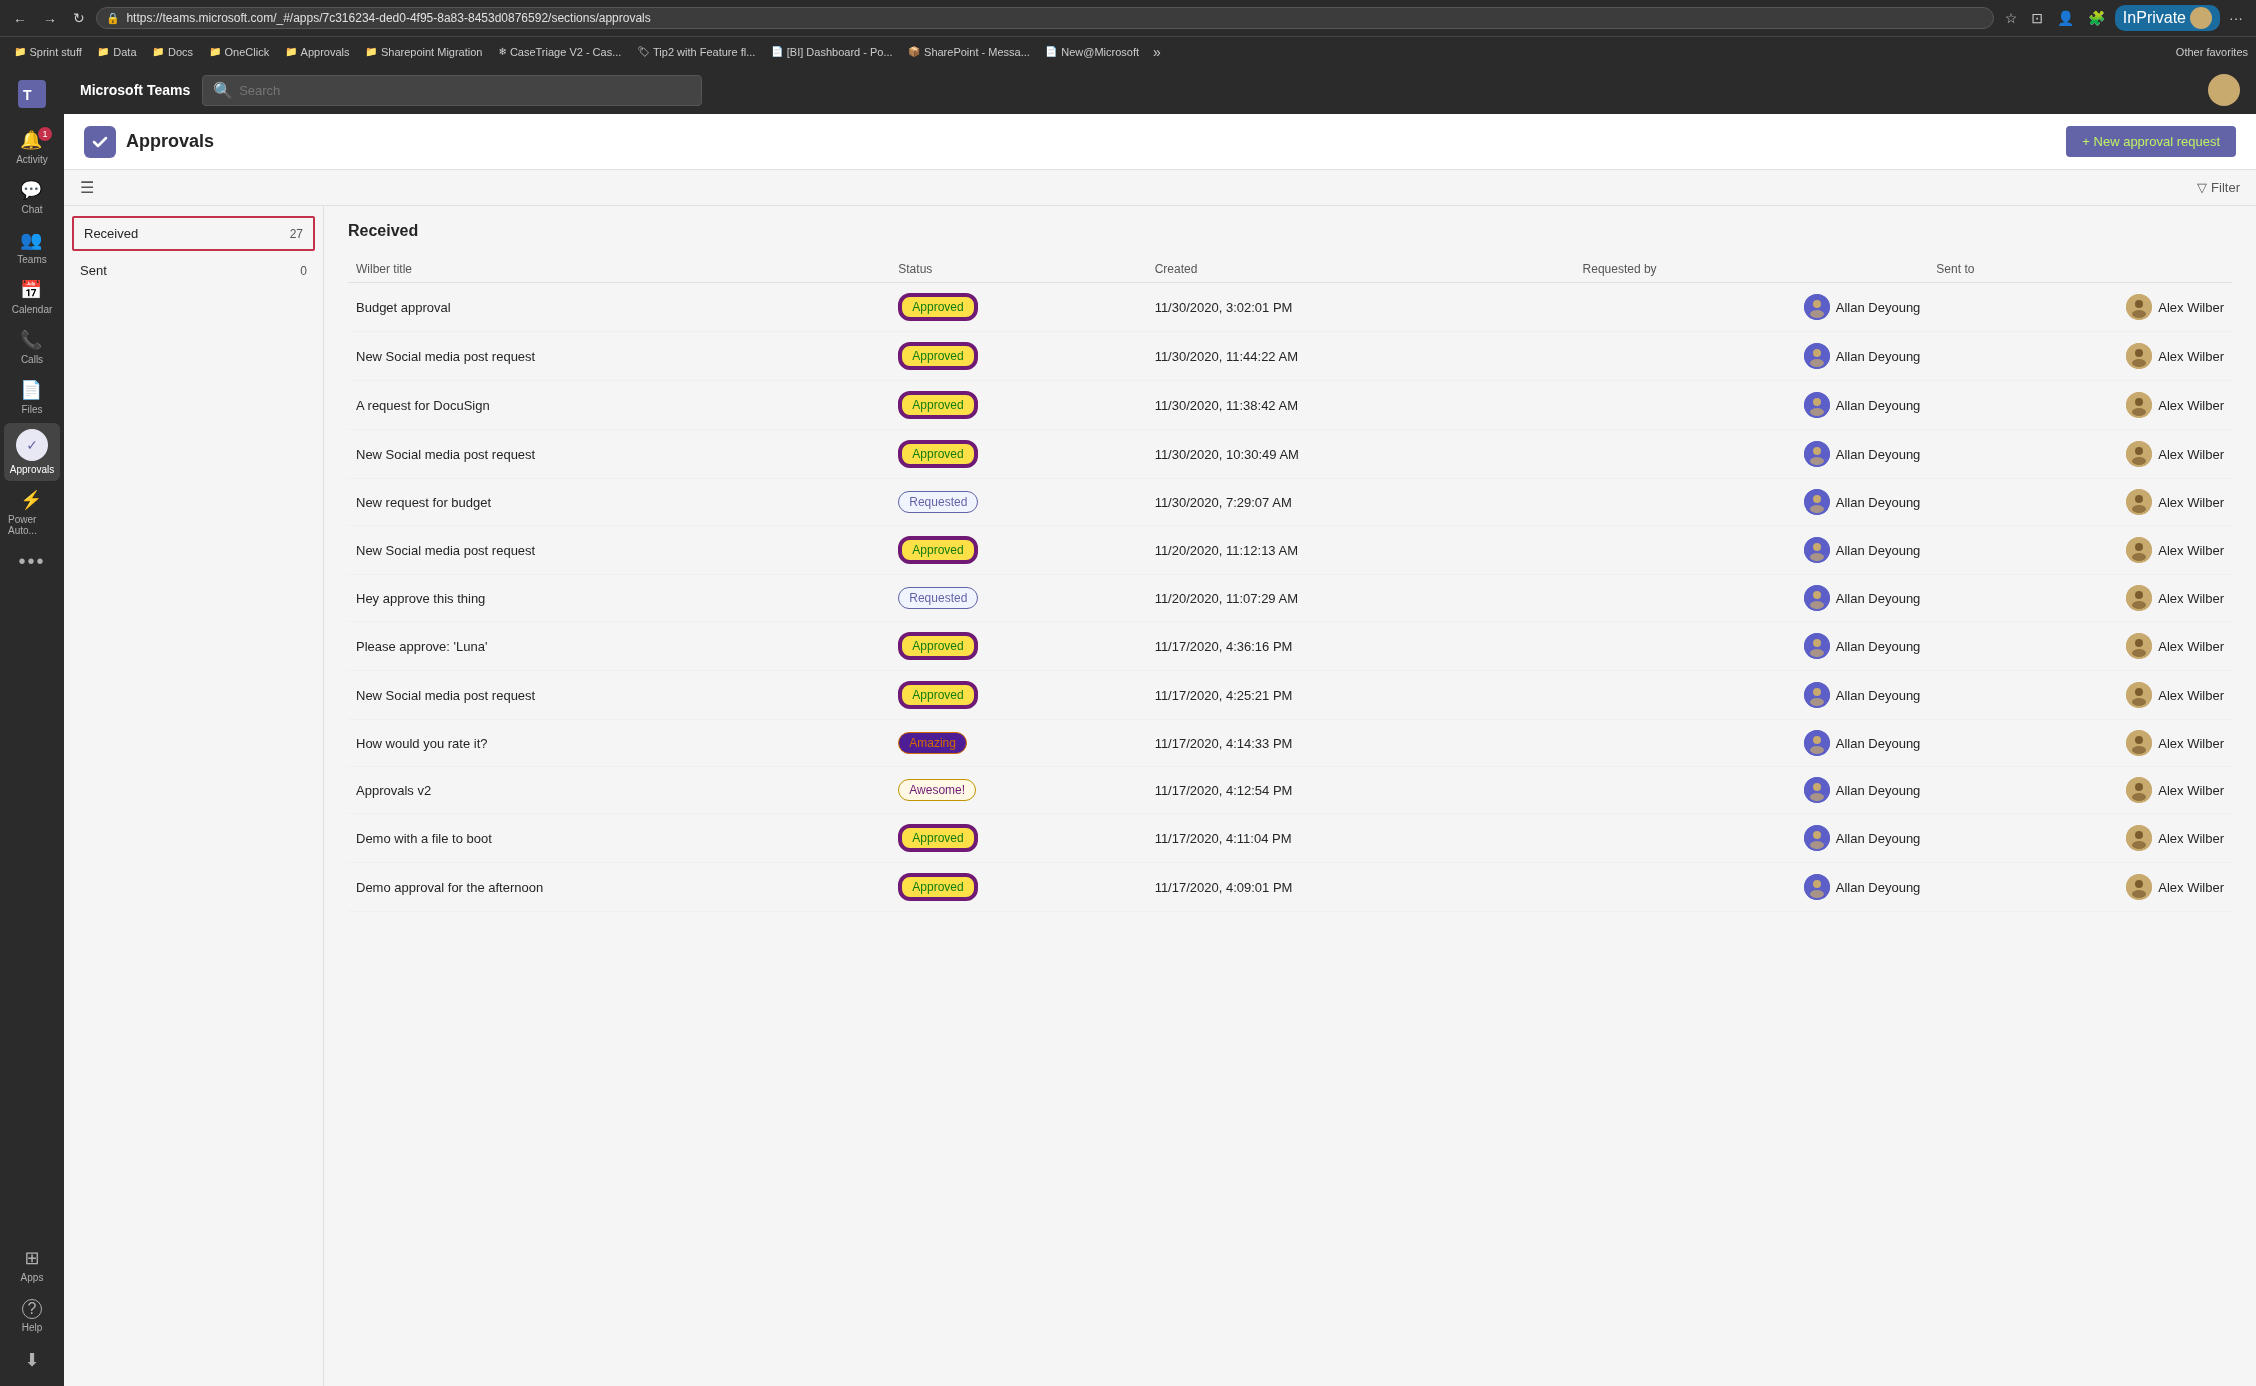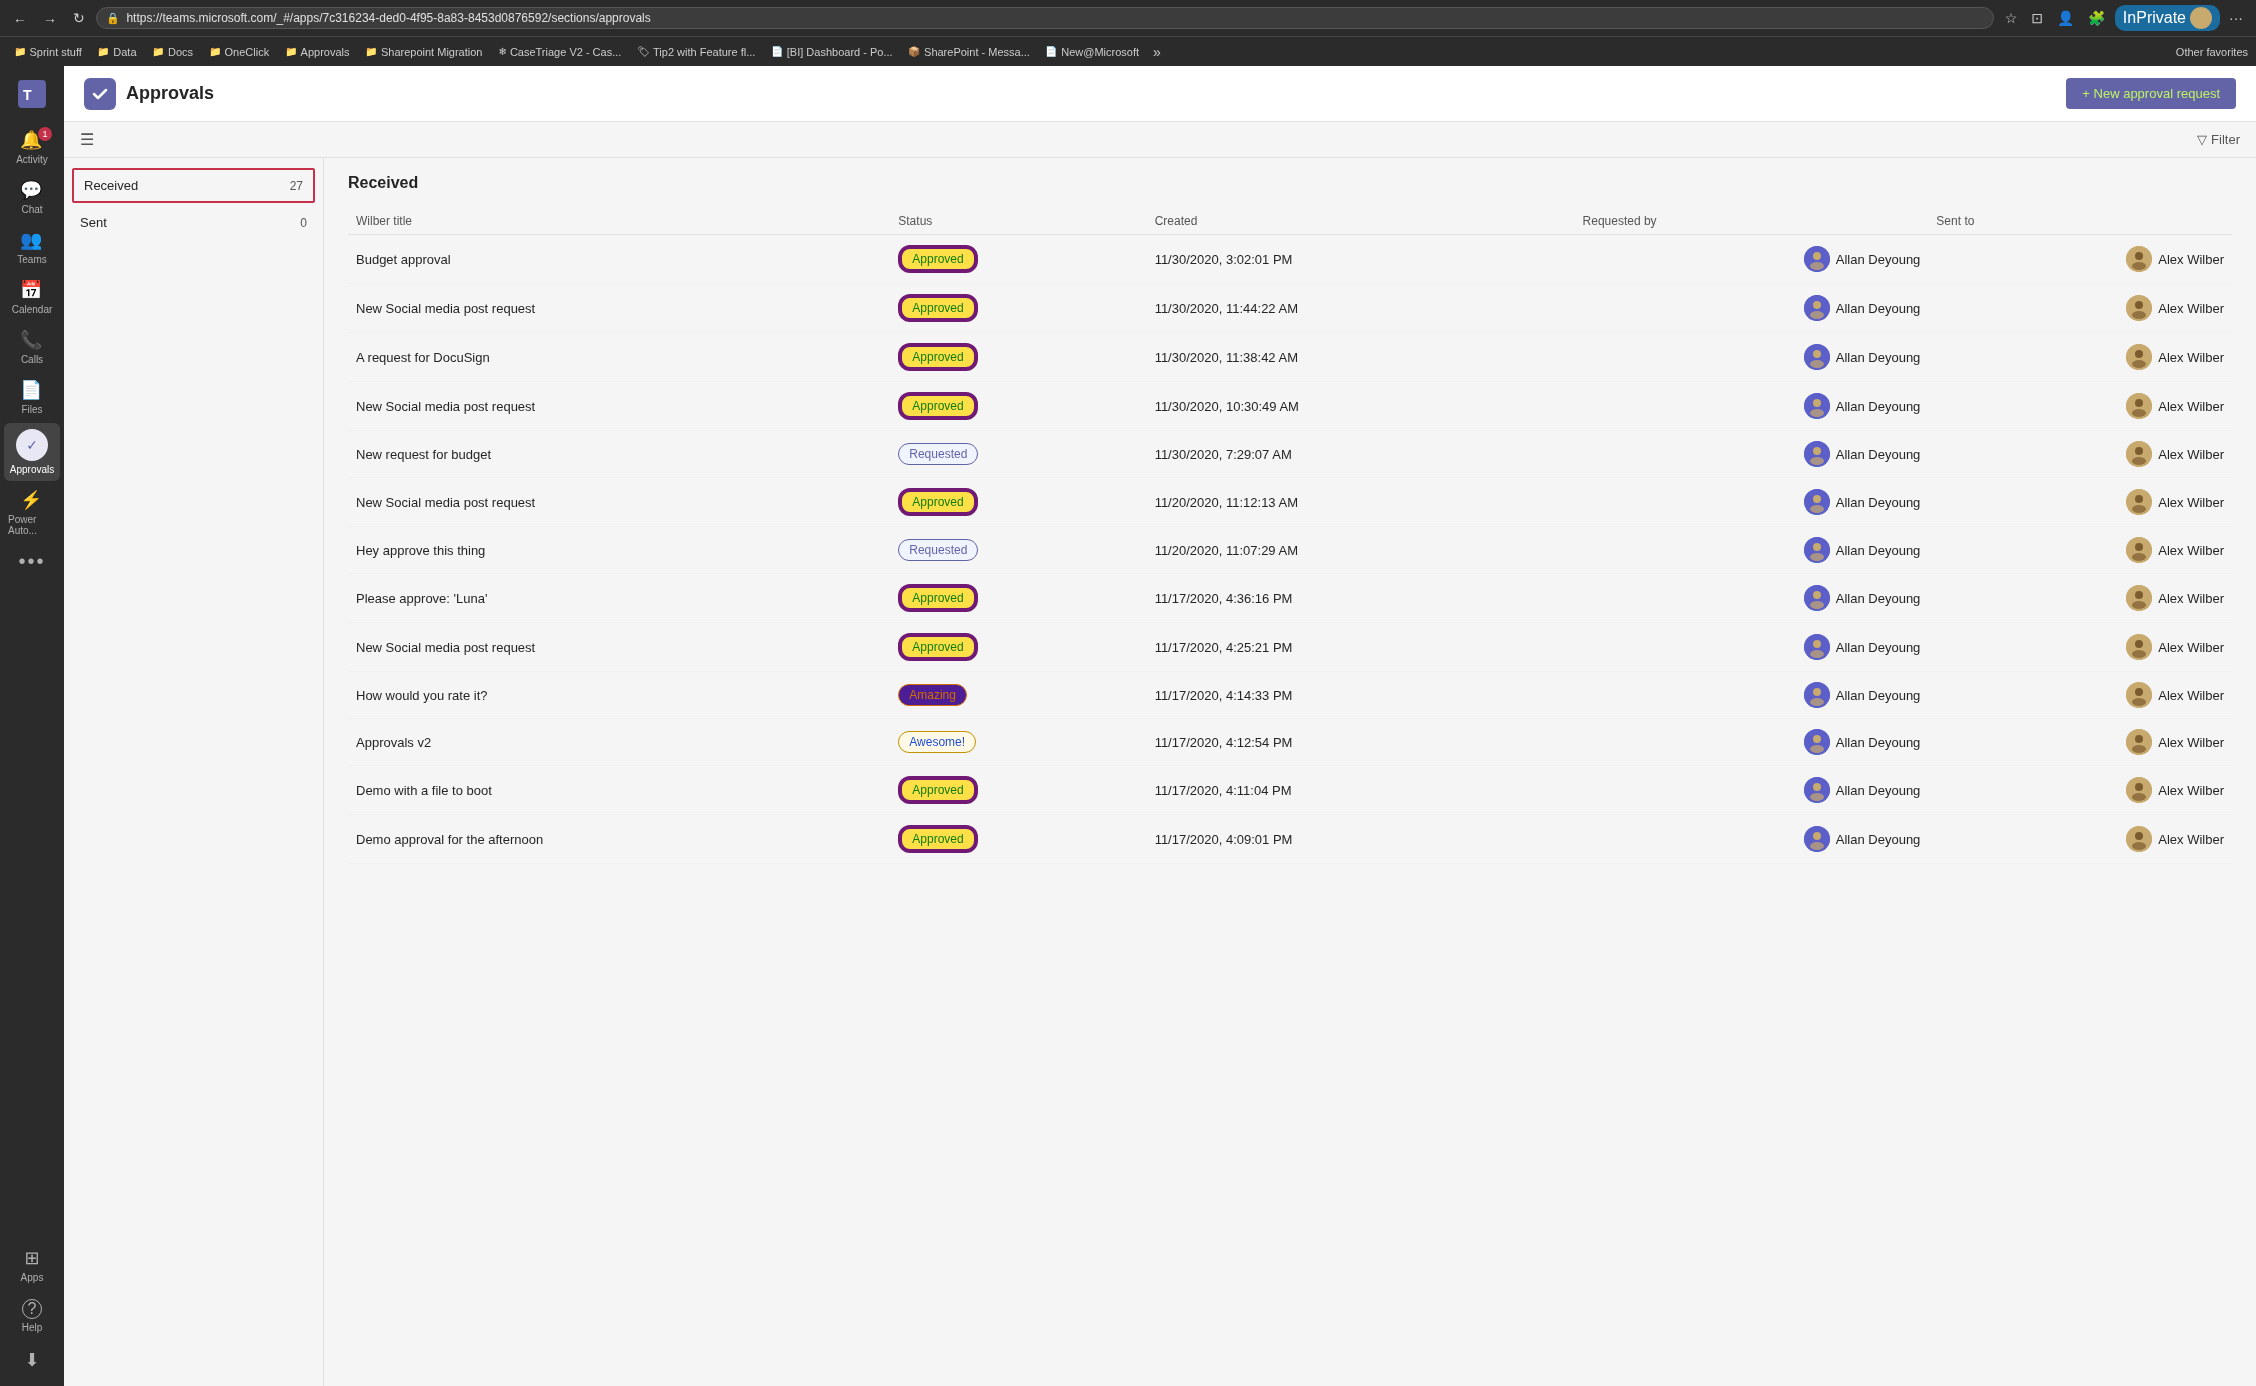--- a/index.html
+++ b/index.html
@@ -407,21 +407,21 @@
       color: #6264a7;
       border: 1px solid #6264a7;
     }
     .status-amazing {
       background: #4c1d95;
       color: #d46b00;
       border: 1px solid #d46b00;
     }
     .status-awesome {
       background: #fff9e6;
-      color: #1d4ed8;
+      color: #701a75;
       border: 1px solid #c19400;
     }
 
     .person-cell {
       display: flex;
       align-items: center;
       gap: 6px;
       justify-content: flex-end;
     }
     .person-avatar {
@@ -582,20 +582,30 @@
         <span>Help</span>
       </div>
       <div class="sidebar-item">
         <span class="icon">⬇</span>
       </div>
     </div>
   </div>
 
   <div class="main-content">
 
+    <div class="teams-header">
+      <span class="teams-title">Microsoft Teams</span>
+      <div class="search-bar">
+        <span style="color:#aaa;">🔍</span>
+        <input type="text" placeholder="Search" style="">
+      </div>
+      <div class="header-actions">
+        <div class="profile-avatar"></div>
+      </div>
+    </div>
 
     <div class="page-wrapper">
 
       <div class="app-header">
         <div class="app-title-area">
           <div class="app-icon">
             <svg width="20" height="20" viewBox="0 0 20 20" fill="none">
               <rect width="20" height="20" rx="3" fill="#6264a7"></rect>
               <polyline points="4,10 8,14 16,6" stroke="white" stroke-width="2.5" fill="none" stroke-linecap="round" stroke-linejoin="round"></polyline>
             </svg>

